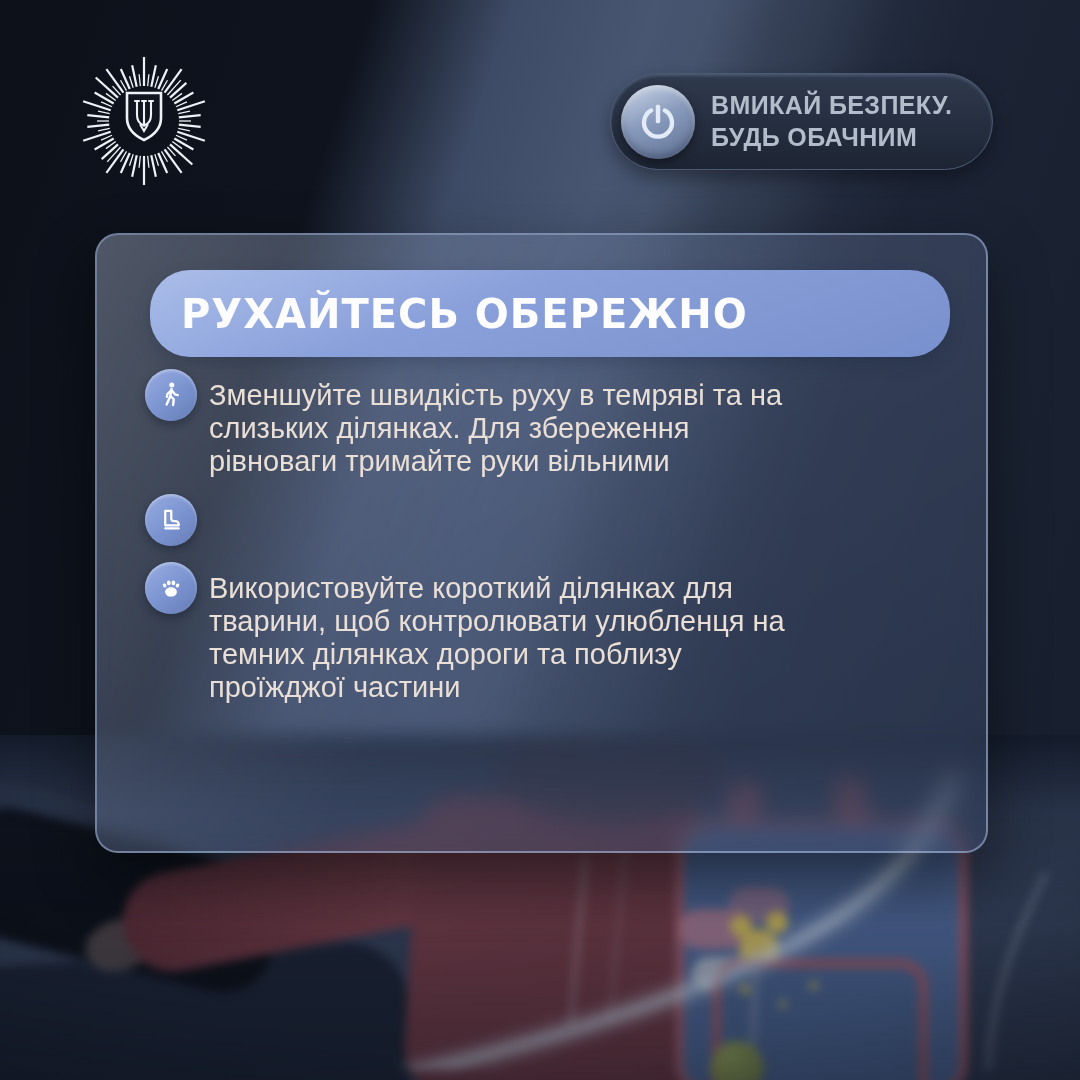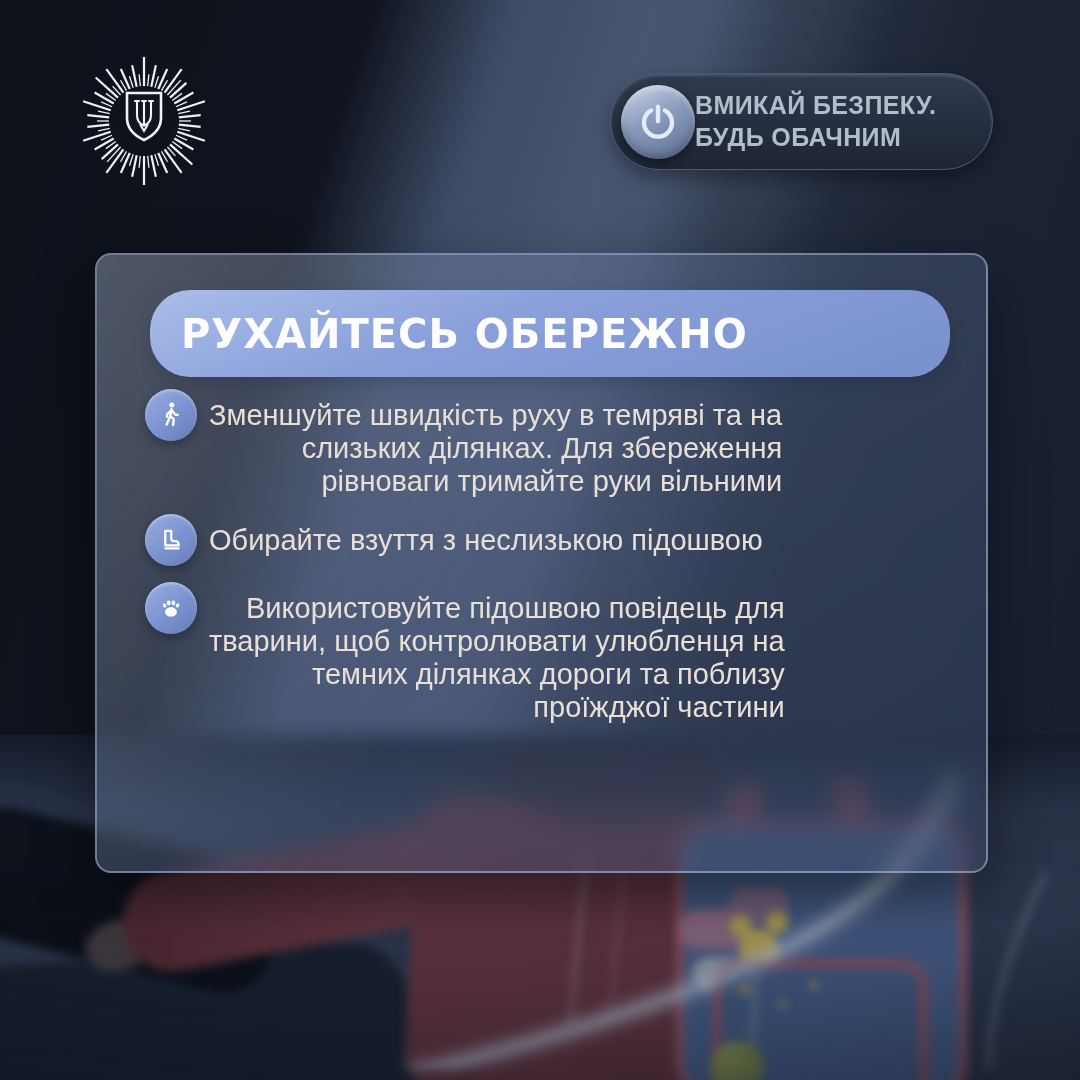--- a/index.html
+++ b/index.html
@@ -48,40 +48,40 @@
     background:radial-gradient(circle at 35% 30%,#a8b352,#70803a);opacity:.85;}
   .streaks{position:absolute;inset:0;width:1080px;height:345px;}
   .photo-tint{position:absolute;inset:0;
     background:linear-gradient(180deg,rgba(17,24,38,.9) 0%,rgba(17,24,38,.35) 22%,rgba(12,18,30,.25) 55%,rgba(10,15,26,.45) 100%);}
   
   .logo{position:absolute;left:78px;top:55px;width:132px;height:132px;}
   
   .badge{position:absolute;left:610px;top:73px;width:383px;height:97px;border-radius:48.5px;
     background:linear-gradient(180deg,#303a4e,#1d2534);border:1.5px solid #4d5a73;
     box-shadow:inset 0 2px 3px rgba(160,180,215,.25),0 8px 18px rgba(0,0,0,.35);
-    display:flex;align-items:center;padding-left:10px;box-sizing:border-box;}
+    display:flex;align-items:center;padding-left:10px;gap:16px;box-sizing:border-box;}
   .power-btn{width:74px;height:74px;border-radius:50%;flex:0 0 74px;display:flex;align-items:center;justify-content:center;
     background:linear-gradient(155deg,#cdd8ea 0%,#8a9cbd 45%,#5f7194 100%);
     box-shadow:inset 0 -4px 8px rgba(20,30,50,.35),inset 0 3px 5px rgba(255,255,255,.5),0 4px 10px rgba(0,0,0,.4);}
   .badge-text{font-size:25px;font-weight:700;color:#b2bcca;line-height:1.26;letter-spacing:.4px;white-space:pre-line;}
   
-  .card{position:absolute;left:95px;top:233px;width:893px;height:620px;border-radius:16px;box-sizing:border-box;
+  .card{position:absolute;left:95px;top:233px;width:893px;height:620px;border-radius:23px;box-sizing:border-box;
     background:linear-gradient(150deg,rgba(142,160,196,.30),rgba(84,100,134,.40) 50%,rgba(58,72,104,.48));
     border:2px solid rgba(158,177,212,.6);backdrop-filter:blur(9px);-webkit-backdrop-filter:blur(9px);
-    box-shadow:0 24px 60px rgba(0,0,0,.45);overflow:hidden;margin-top:20px;}
+    box-shadow:0 24px 60px rgba(0,0,0,.45);overflow:hidden;}
   .card::before{content:"";position:absolute;inset:0;pointer-events:none;
     background:linear-gradient(118deg,rgba(255,255,255,.14) 0%,rgba(255,255,255,.04) 28%,transparent 45%);}
   .title-pill{position:absolute;left:53px;top:35px;width:800px;height:87px;border-radius:40px;
     background:linear-gradient(160deg,#aabde9 0%,#8aa0da 40%,#7890cd 100%);
     display:flex;align-items:center;padding-left:31px;box-sizing:border-box;
     box-shadow:0 6px 16px rgba(20,30,60,.25);}
   .title{font-family:"DejaVu Sans","Liberation Sans",sans-serif;font-size:40px;font-weight:bold;
     color:#fdfdff;letter-spacing:1px;}
   .tips{position:absolute;left:48px;top:140px;right:38px;display:flex;flex-direction:column;gap:22px;}
-  .tip{display:flex;gap:12px;align-items:flex-start;text-align:right;}
+  .tip{display:flex;gap:12px;align-items:flex-start;}
   .tip-icon{flex:0 0 52px;width:52px;height:52px;border-radius:50%;margin-top:-6px;
     display:flex;align-items:center;justify-content:center;
     background:linear-gradient(140deg,#98ace0 0%,#7a93d0 55%,#667cb4 100%);
     box-shadow:0 4px 10px rgba(10,16,32,.35),inset 0 2px 3px rgba(255,255,255,.35);}
   .tip-text{font-size:29px;line-height:33px;color:#e9dfd7;white-space:pre-line;padding-top:4px;}
 </style>
 </head>
 <body>
 
 <div class="poster">
@@ -232,38 +232,37 @@
 рівноваги тримайте руки вільними</div>
   </div>
 
   <div class="tip">
     <div class="tip-icon">
       <svg width="30" height="30" viewBox="0 0 24 24">
               <path fill="none" stroke="#fff" stroke-width="1.8" stroke-linejoin="round" stroke-linecap="round" d="M7.4 4.6h4.8v6.2c0 1.1.9 2 2 2h1.2c1.6 0 2.8 1.3 2.8 2.8v.6H7.4z"></path>
               <path fill="none" stroke="#fff" stroke-width="1.8" stroke-linecap="round" d="M7.4 18.6h10.8"></path>
             </svg>
     </div>
-    <div class="tip-text">Обирайте взуття з неслизькою підошвою</div>
   </div>
 
 
 
   <div class="tip">
     <div class="tip-icon">
       <svg width="30" height="30" viewBox="0 0 24 24">
               <g fill="#fff">
                 <ellipse cx="6.9" cy="10" rx="1.35" ry="1.7" transform="rotate(-25 6.9 10)"></ellipse>
                 <ellipse cx="10.2" cy="7.9" rx="1.5" ry="1.9"></ellipse>
                 <ellipse cx="13.9" cy="7.9" rx="1.5" ry="1.9"></ellipse>
                 <ellipse cx="17.2" cy="10" rx="1.35" ry="1.7" transform="rotate(25 17.2 10)"></ellipse>
                 <path d="M12 11.4c2.9 0 5.3 2.1 4.6 4.5-.5 1.8-2.4 2.9-4.6 2.9s-4.1-1.1-4.6-2.9c-.7-2.4 1.7-4.5 4.6-4.5z"></path>
               </g>
             </svg>
     </div>
-    <div class="tip-text">Використовуйте підошвою повідець для
+    <div class="tip-text">Використовуйте короткий ділянках для
 тварини, щоб контролювати улюбленця на
 темних ділянках дороги та поблизу
 проїжджої частини</div>
   </div>
 </div>
   </div>
 
 </div>
 
 </body></html>

